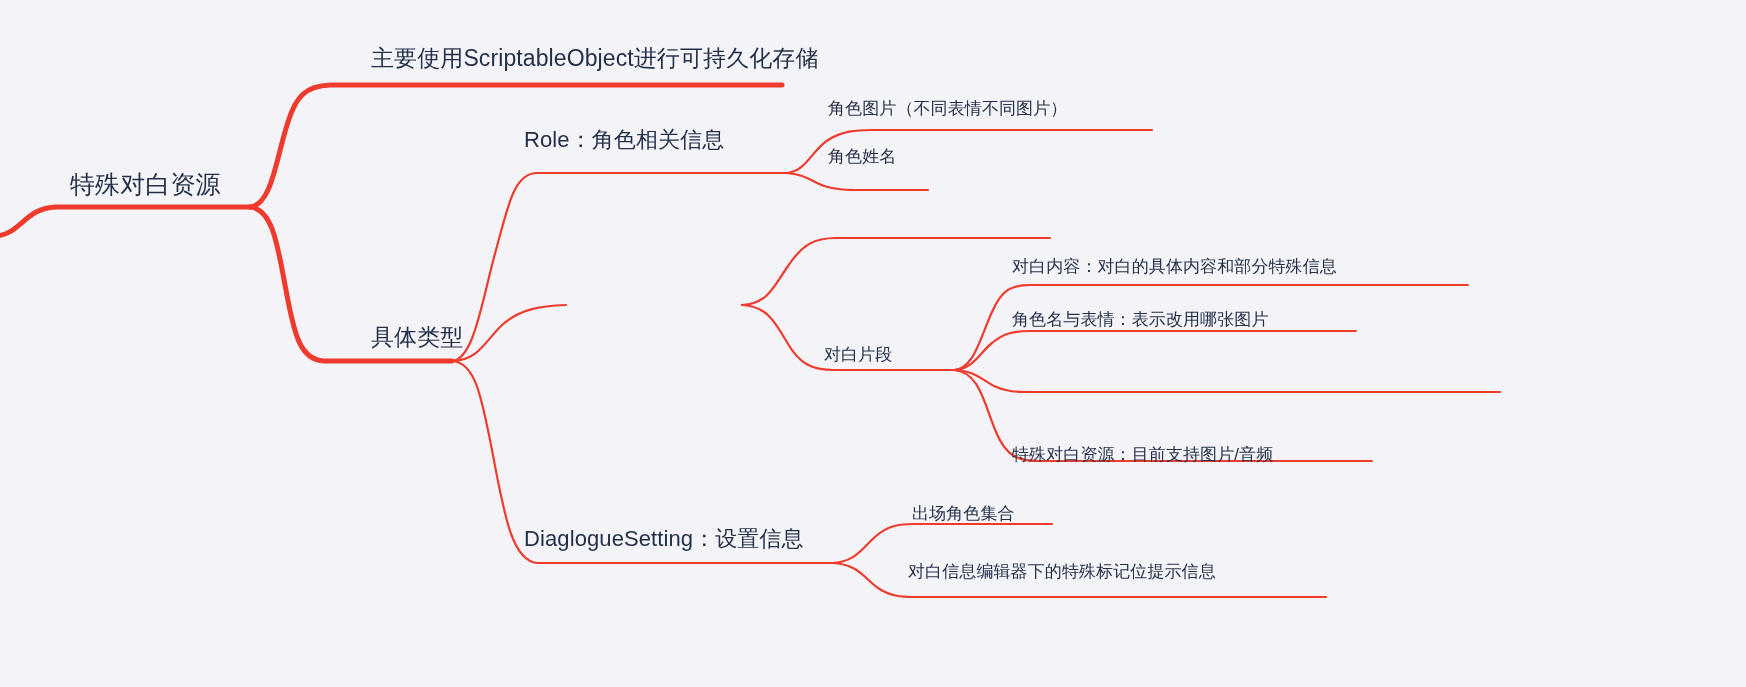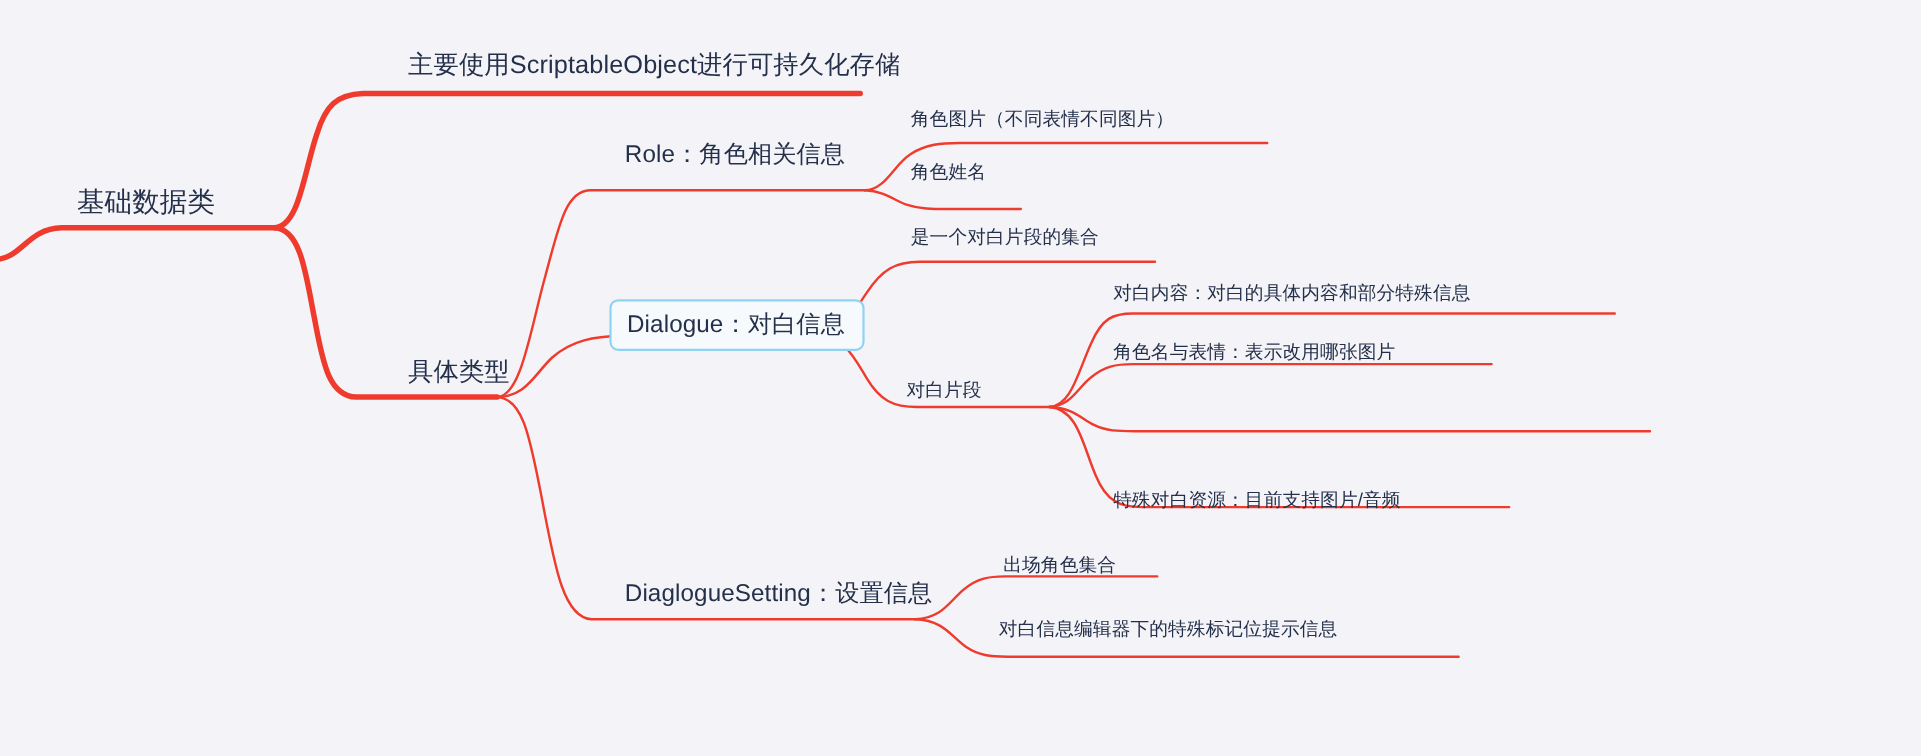--- a/index.html
+++ b/index.html
@@ -33,21 +33,20 @@
   }
   .node-root {
     font-size: 25px;
   }
   .node-l1 {
     font-size: 23px;
     margin-left: 41px;
   }
   .node-l2 {
     font-size: 22px;
-    margin-left: 44px;
   }
   .node-l3 {
     font-size: 17px;
   }
   .node-wrap {
     white-space: normal;
   }
   .node-selected {
     border: 2px solid #8fd3f4;
     border-radius: 8px;
@@ -107,35 +106,33 @@
     </g>
 
     <g fill="none" stroke="#ef3b2d" stroke-linecap="round" stroke-width="2.2">
 
       <path d="M 832,563 C 856,562 862,548 876,536 C 888,526 898,524 914,524 L 1052,524"></path>
 
       <path d="M 832,563 C 858,564 864,578 878,588 C 890,596 900,597 916,597 L 1326,597"></path>
     </g>
   </svg>
 
-  <div class="node node-root" style="left:70px; top:168px;">基础数据类</div>
+  <div class="node node-root" style="left:70px; top:168px;">特殊对白资源</div>
 
   <div class="node node-l1" style="left:330px; top:43px;">主要使用ScriptableObject进行可持久化存储</div>
 
   <div class="node node-l1" style="left:330px; top:322px;">具体类型</div>
 
   <div class="node node-l2" style="left:524px; top:125px;">Role：角色相关信息</div>
 
   <div class="node node-l3" style="left:828px; top:98px;">角色图片（不同表情不同图片）</div>
 
   <div class="node node-l3" style="left:828px; top:146px;">角色姓名</div>
 
-  <div class="node node-l2 node-selected" style="left:510px; top:272px; width:232px;">Dialogue：对白信息</div>
 
-  <div class="node node-l3" style="left:828px; top:205px;">是一个对白片段的集合</div>
 
   <div class="node node-l3" style="left:824px; top:344px;text-align:right;">对白片段</div>
 
   <div class="node node-l3" style="left:1012px; top:256px;">对白内容：对白的具体内容和部分特殊信息</div>
 
   <div class="node node-l3" style="left:1012px; top:309px;">角色名与表情：表示改用哪张图片</div>
 
 
   <div class="node node-l3" style="left:1012px; top:444px;">特殊对白资源：目前支持图片/音频</div>
 

